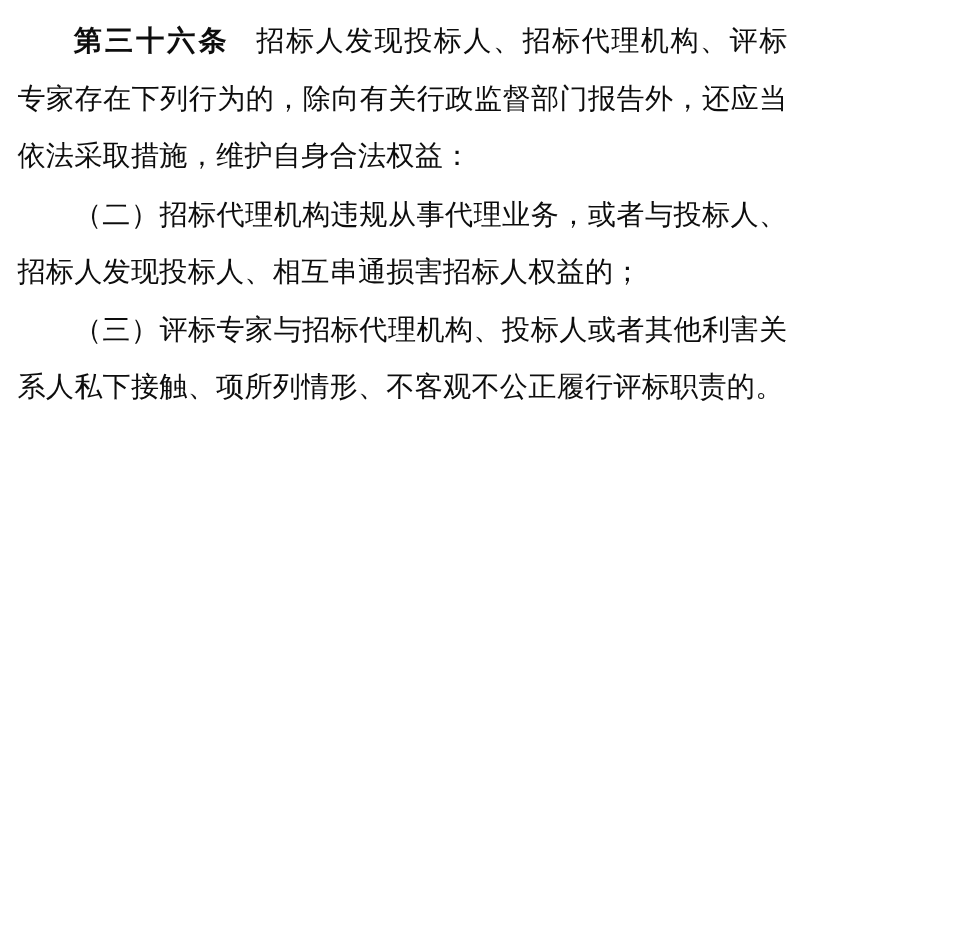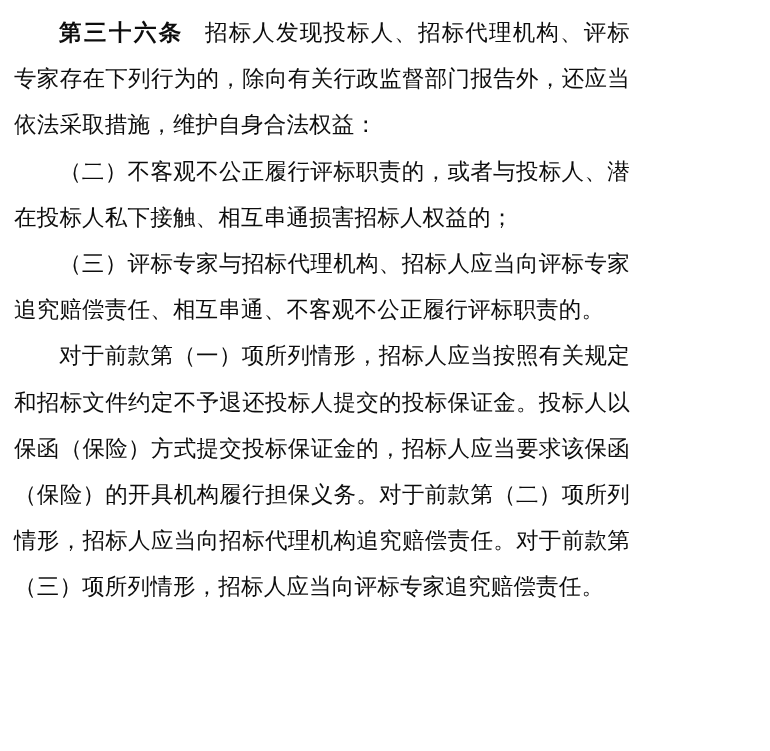--- a/index.html
+++ b/index.html
@@ -13,21 +13,20 @@
     font-family: "DejaVu Serif", "Liberation Serif", serif;
     color: #0d0d0d;
     overflow: hidden;
   }
   .page {
     width: 652px;
     height: 751px;
     box-sizing: border-box;
     padding: 10px 22px 0 14px;
     background: #ffffff;
-    font-family: Liberation Serif, serif;
   }
   .doc-body {
     font-size: 22.5px;
     line-height: 46.2px;
     letter-spacing: 0.2px;
     text-align: justify;
     text-justify: inter-ideograph;
   }
   .para {
     margin: 0;
@@ -46,20 +45,19 @@
 </style>
 </head>
 <body>
 
 <div class="page">
   <div class="doc-body">
 
     <p class="para"><span class="article-head">第三十六条</span><span class="head-gap"></span><span>招标人发现投标人、招标代理机构、评标专家存在下列行为的，除向有关行政监督部门报告外，还应当依法采取措施，维护自身合法权益：</span></p>
 
 
-    <p class="para"><span>（二）不客观不公正履行评标职责的，或者与投标人、潜在投标人私下接触、相互串通损害招标人权益的；</span></p>
+    <p class="para"><span>（二）招标代理机构违规从事代理业务，或者与投标人、招标人发现投标人、相互串通损害招标人权益的；</span></p>
 
-    <p class="para"><span>（三）评标专家与招标代理机构、招标人应当向评标专家追究赔偿责任、相互串通、不客观不公正履行评标职责的。</span></p>
+    <p class="para"><span>（三）评标专家与招标代理机构、投标人或者其他利害关系人私下接触、项所列情形、不客观不公正履行评标职责的。</span></p>
 
-    <p class="para"><span>对于前款第（一）项所列情形，招标人应当按照有关规定和招标文件约定不予退还投标人提交的投标保证金。投标人以保函（保险）方式提交投标保证金的，招标人应当要求该保函（保险）的开具机构履行担保义务。对于前款第（二）项所列情形，招标人应当向招标代理机构追究赔偿责任。对于前款第（三）项所列情形，招标人应当向评标专家追究赔偿责任。</span></p>
 
   </div>
 </div>
 
 </body></html>

